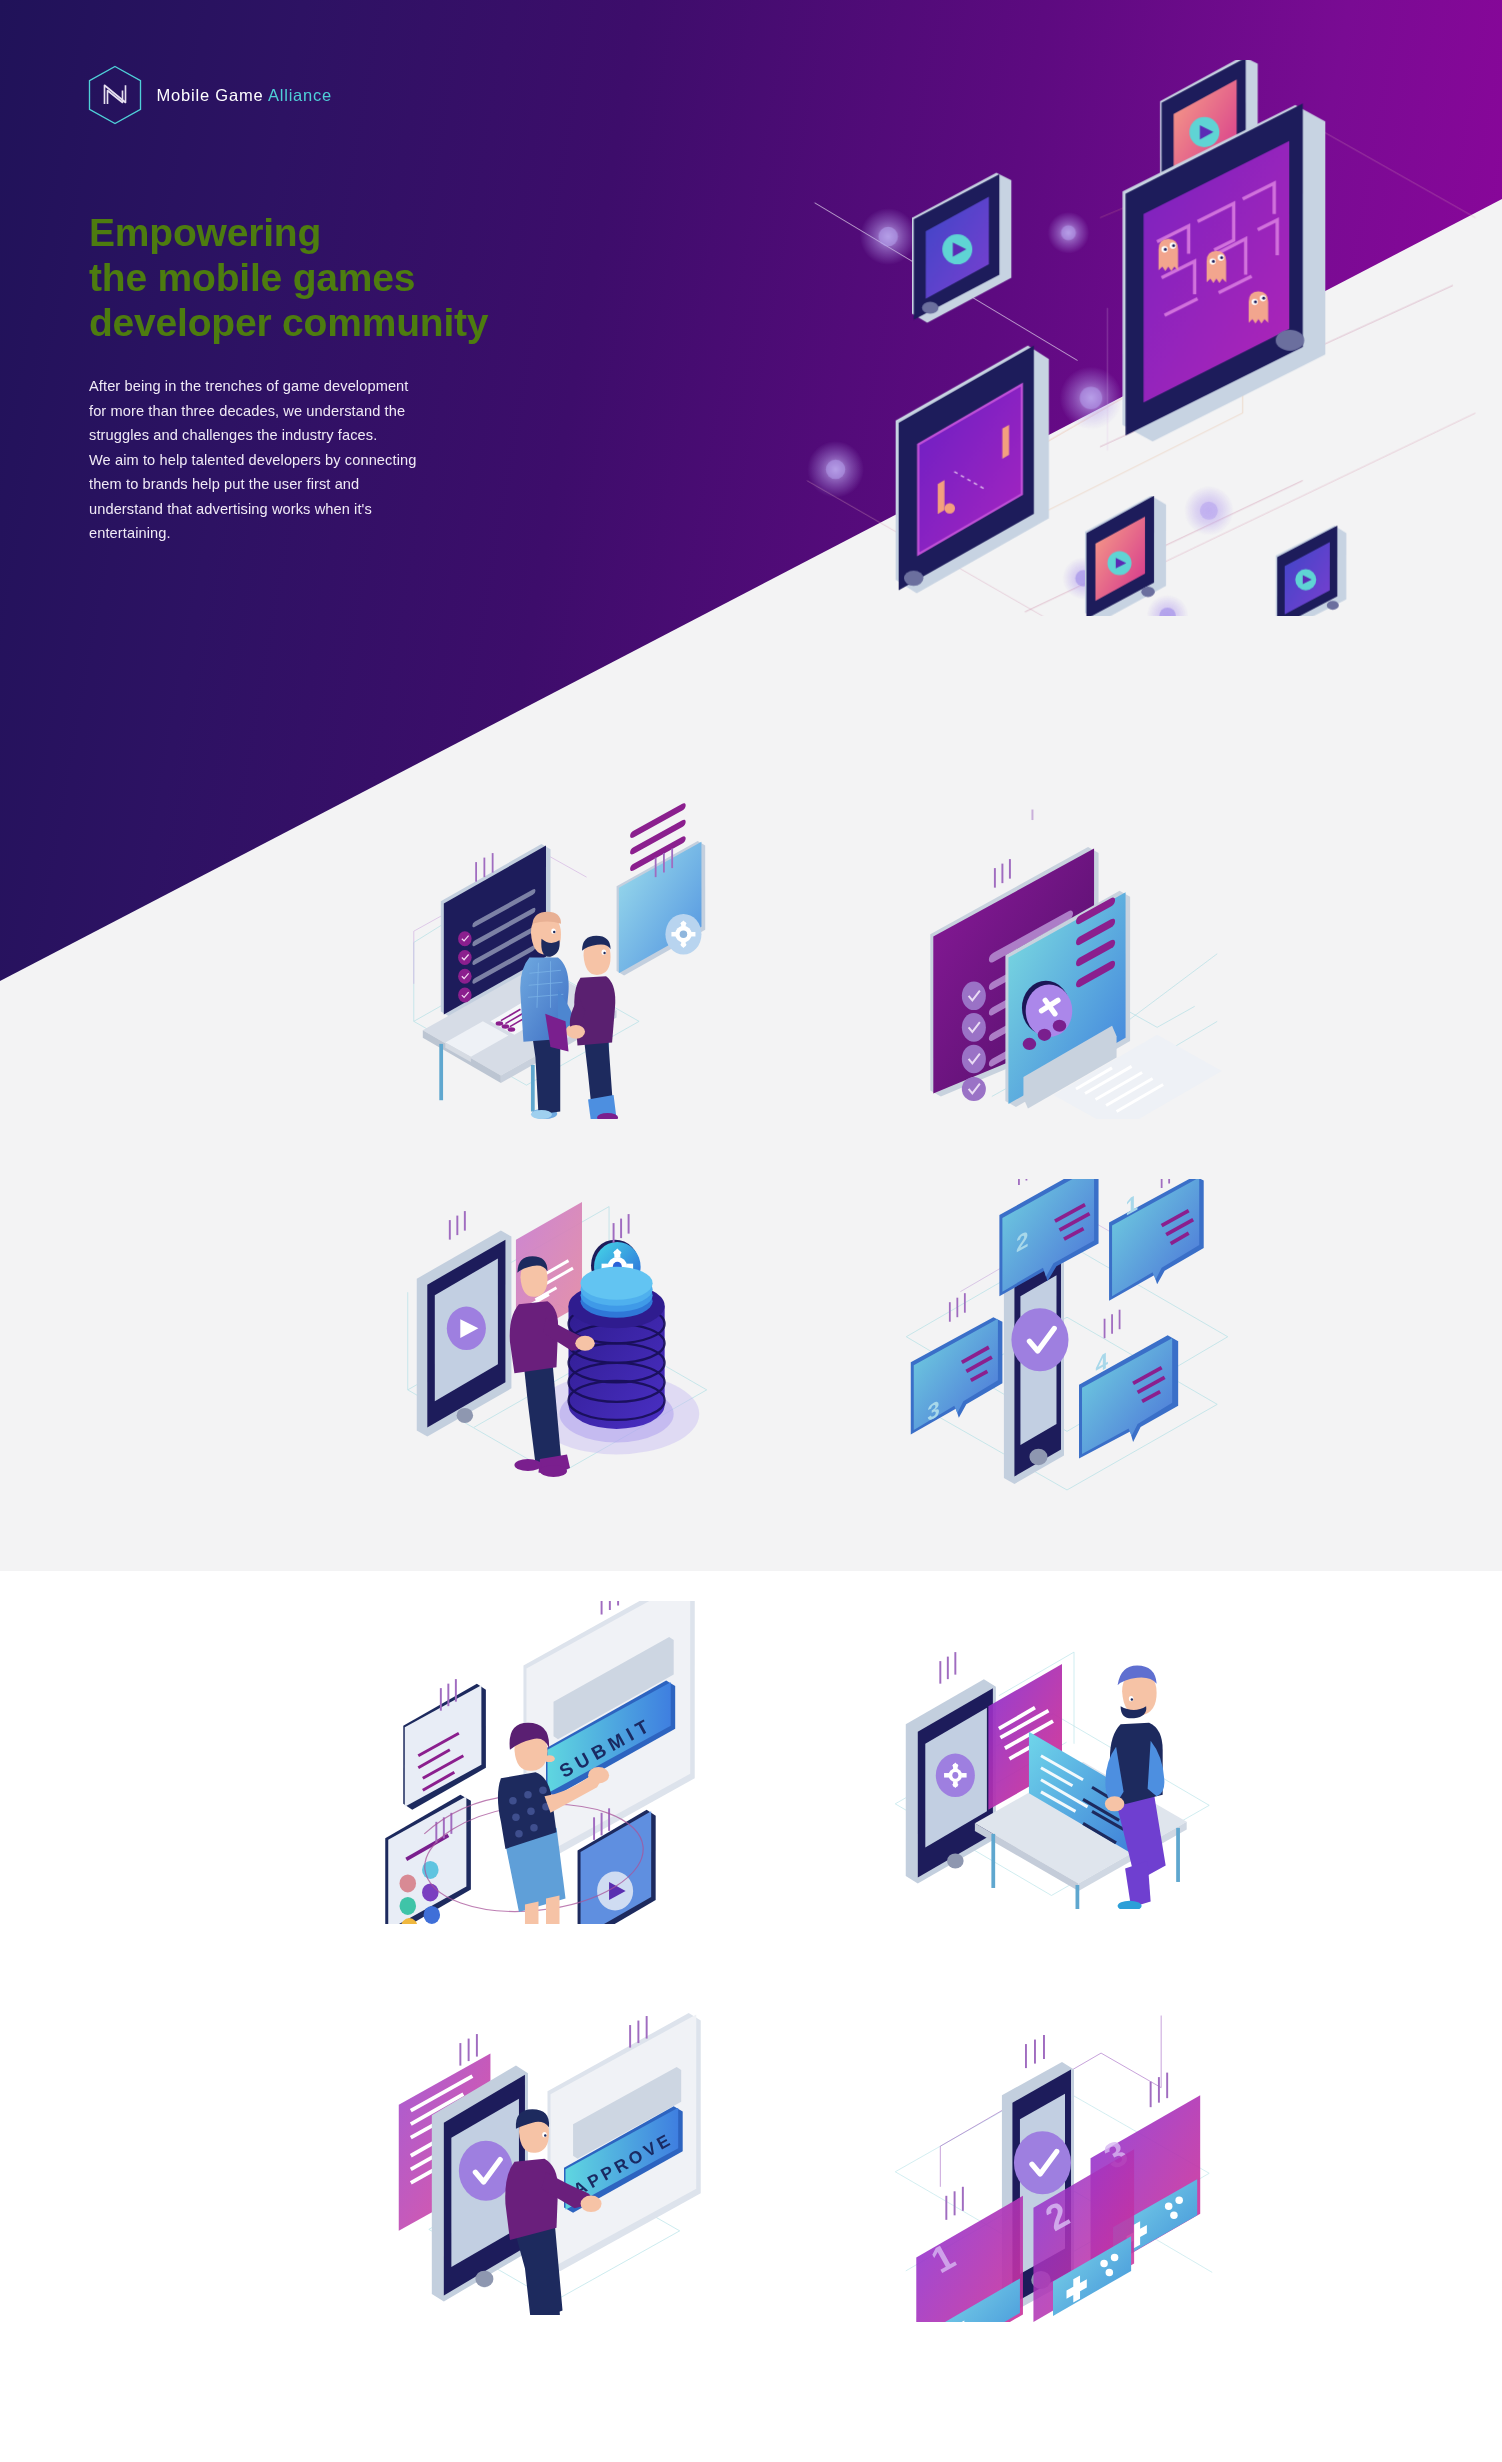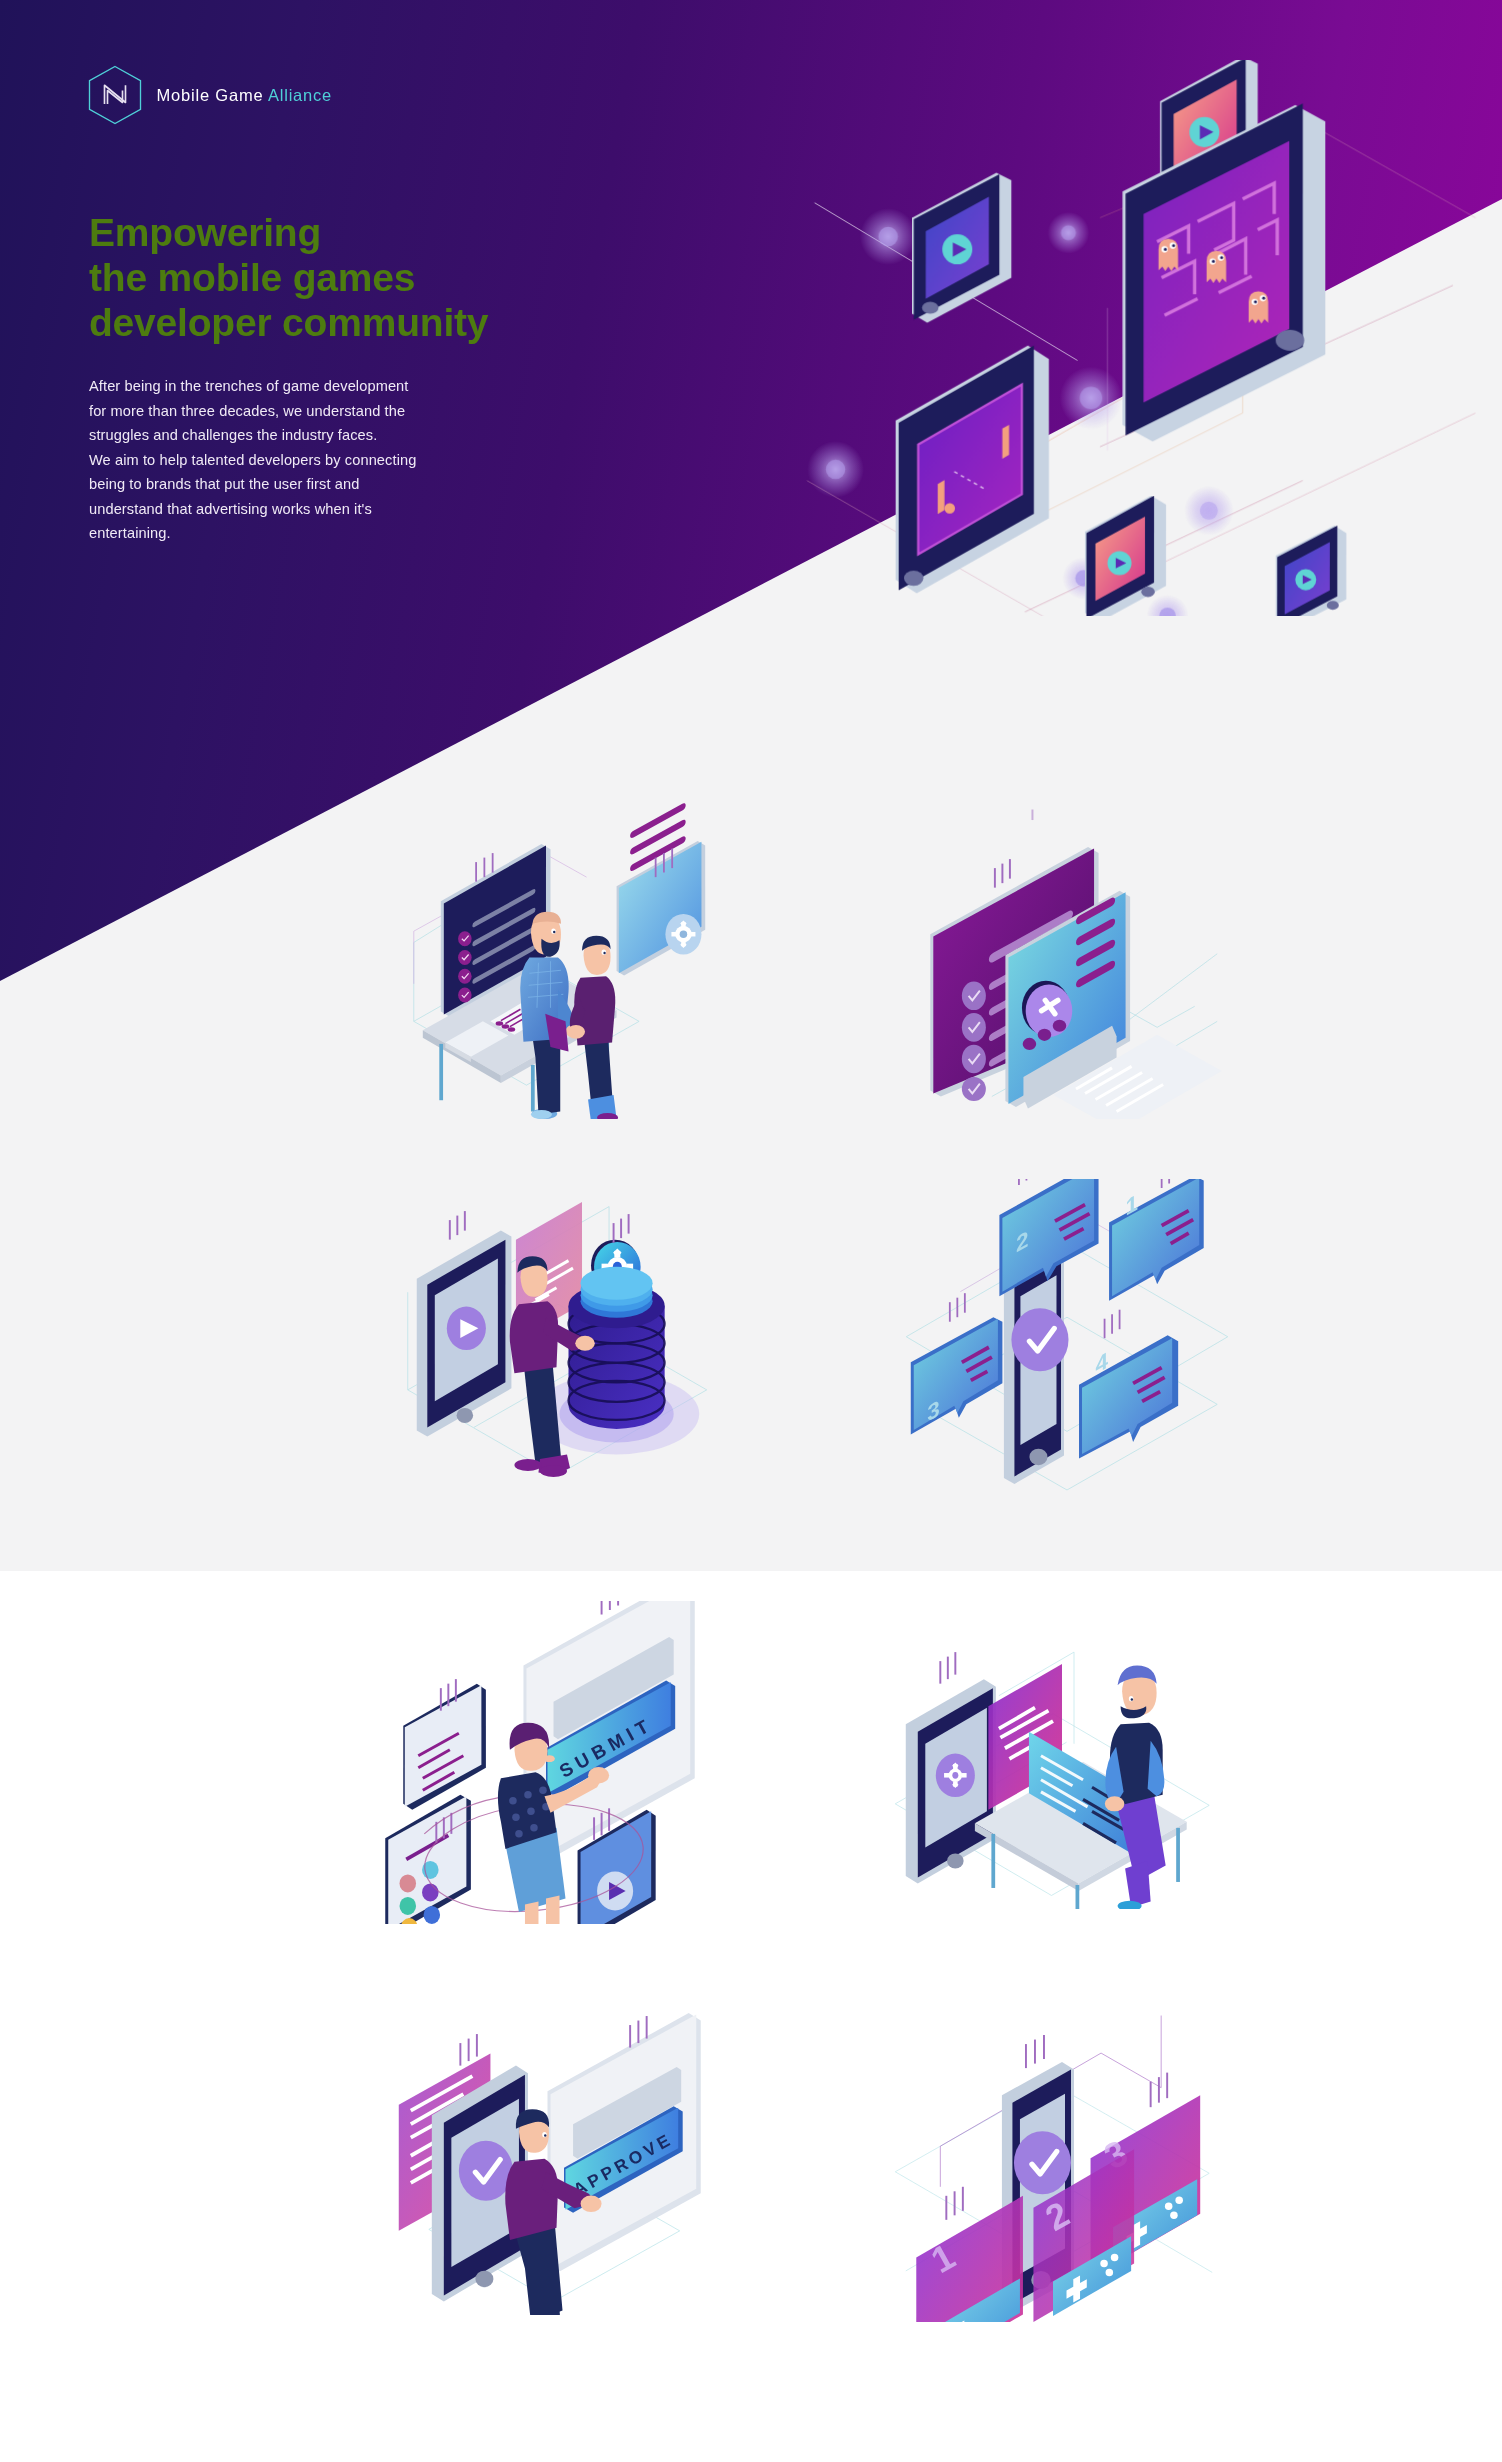--- a/index.html
+++ b/index.html
@@ -123,21 +123,21 @@
     </div>
 
     <div class="hero-copy">
       <h1 class="hero-title">Empowering
 the mobile games
 developer community</h1>
       <p class="hero-body">After being in the trenches of game development
 for more than three decades, we understand the
 struggles and challenges the industry faces.
 We aim to help talented developers by connecting
-being to brands that put the user first and
+them to brands help put the user first and
 understand that advertising works when it's
 entertaining.</p>
     </div>
 
     <div class="hero-illo">
       <svg viewBox="0 0 940 740">
         <defs>
           <linearGradient id="gScrCoral" x1="0" y1="0" x2="1" y2="1">
             <stop offset="0" stop-color="#f8a287"></stop>
               <stop offset="1" stop-color="#d4318e"></stop>

